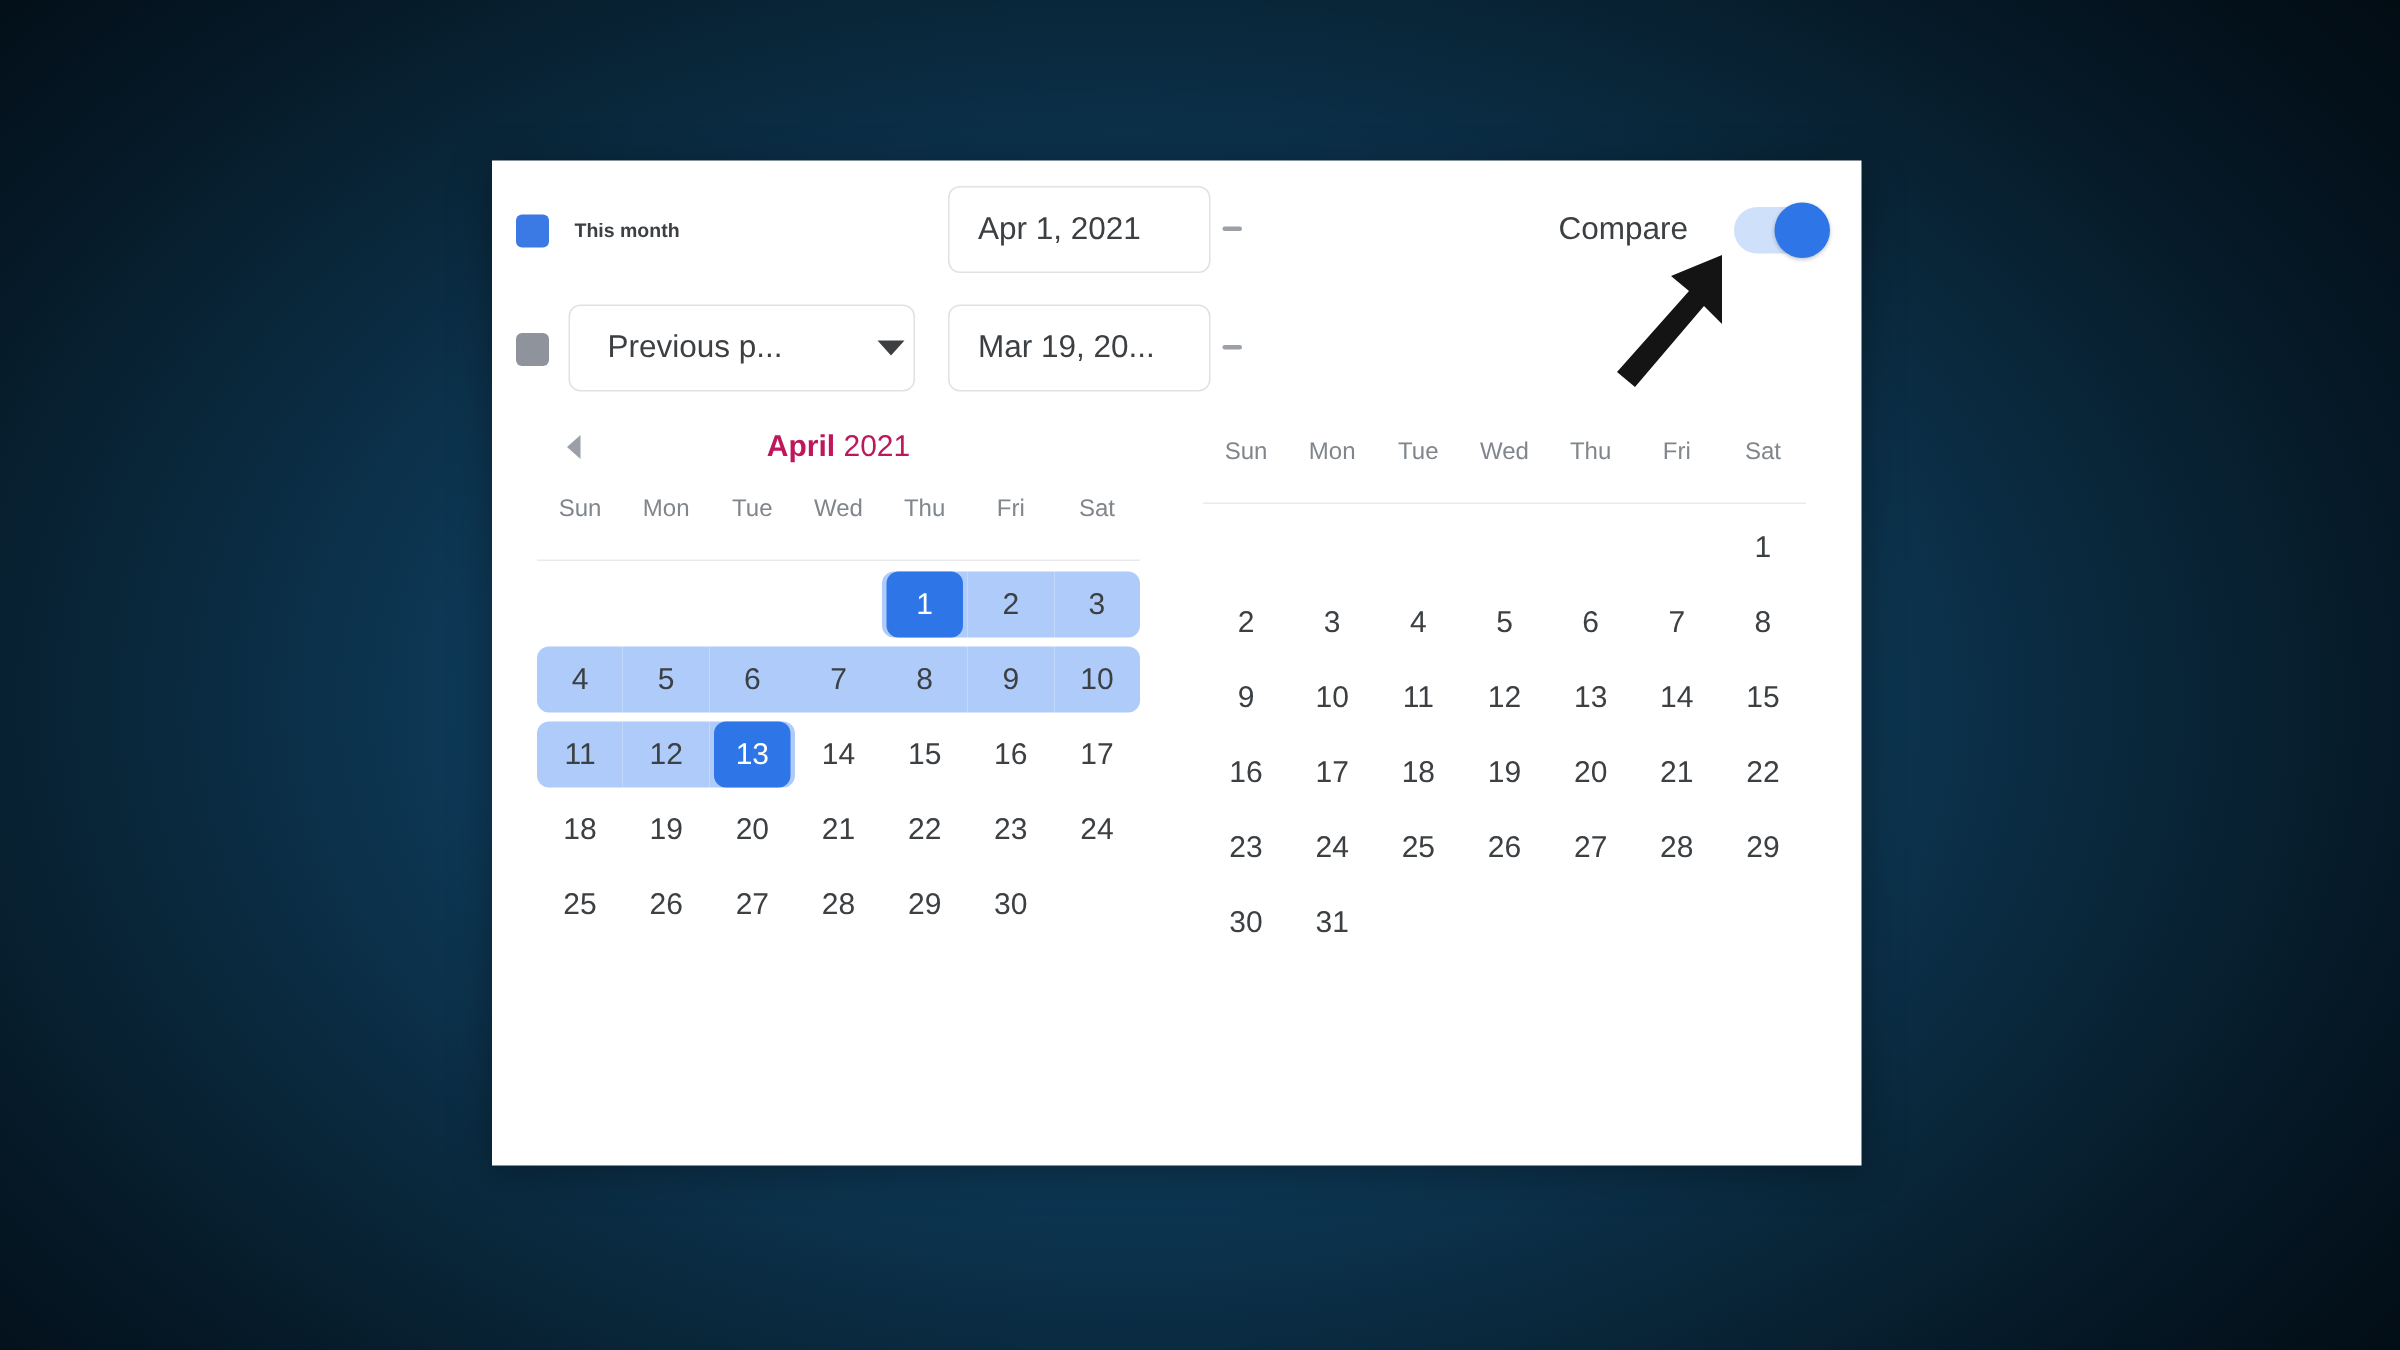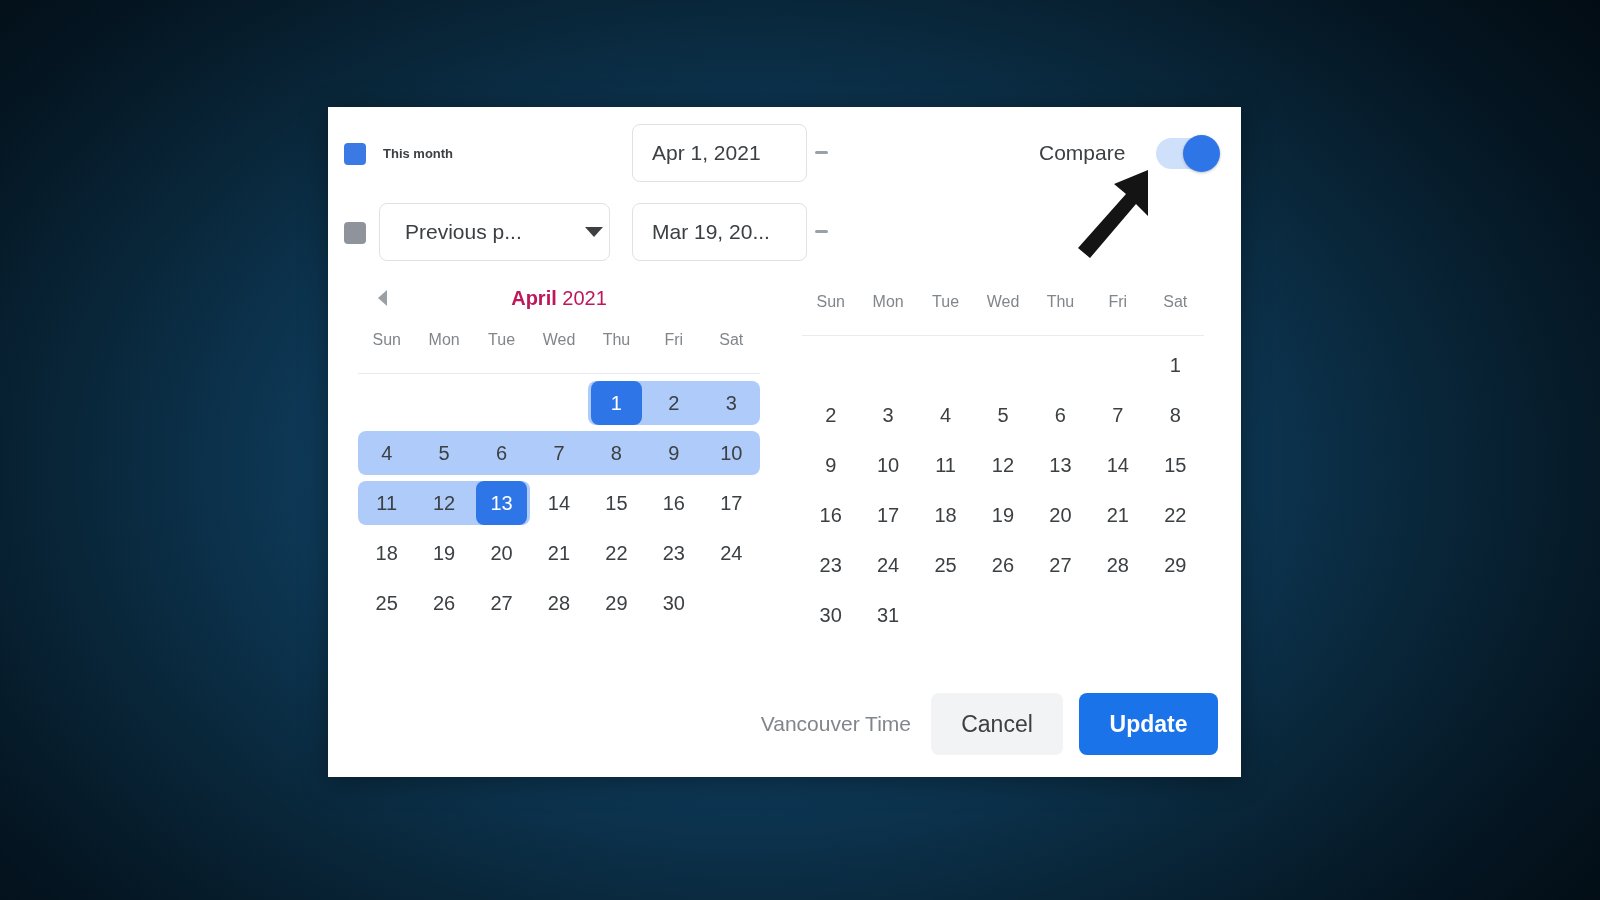--- a/index.html
+++ b/index.html
@@ -398,23 +398,18 @@
           <div class="day">27</div>
           <div class="day">28</div>
           <div class="day">29</div>
           <div class="day">30</div>
           <div class="day">31</div>
         </div>
     </div>
 
   </div>
 
-  <div id="footer">
-    <span id="timezone-label">Vancouver Time</span>
-    <button class="btn" id="cancel-button">Cancel</button>
-    <button class="btn" id="update-button" style="background: rgb(26, 115, 232);">Update</button>
-  </div>
 
 </div>
 
 <svg id="cursor-arrow" viewBox="0 0 90 92">
   <polygon points="78,2 44,16 56,26 8,80 20,90 66,36 78,48" fill="#141414"></polygon>
 </svg>
 
 </body></html>

